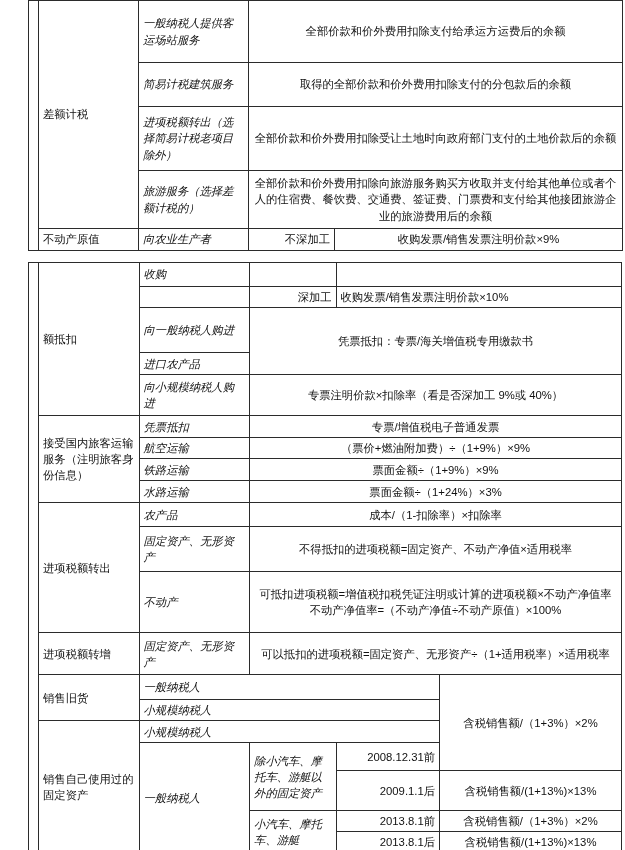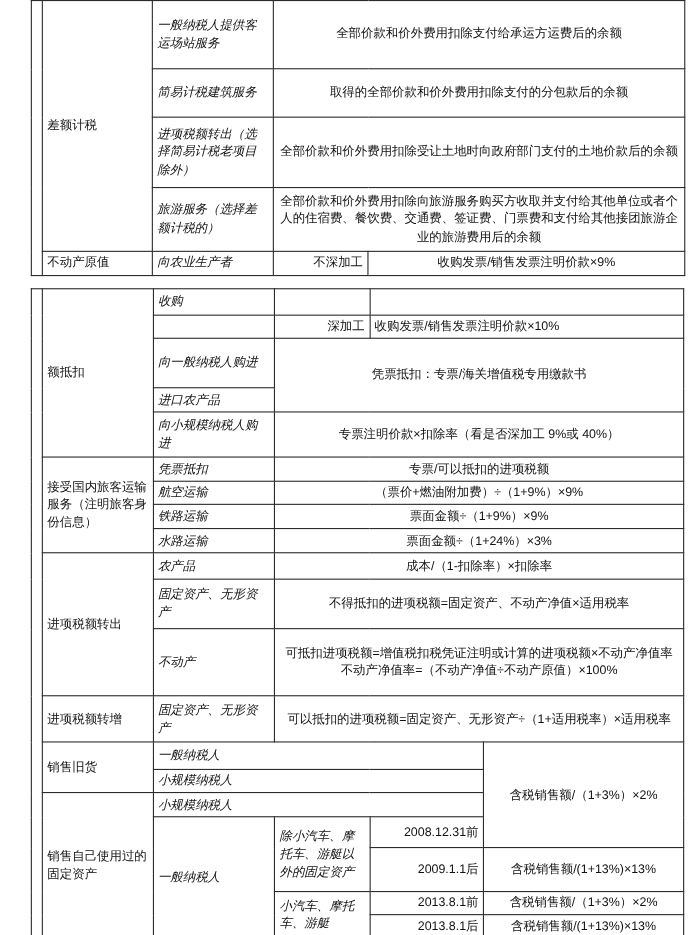--- a/index.html
+++ b/index.html
@@ -111,21 +111,21 @@
         <td class="sub">进口农产品</td>
       </tr>
       <tr style="height:41px">
         <td class="sub">向小规模纳税人购进</td>
         <td class="rule vmid" colspan="3">专票注明价款×扣除率（看是否深加工 9%或 40%）</td>
       </tr>
 
       <tr style="height:22px">
         <td class="cat vmid" rowspan="4">接受国内旅客运输服务（注明旅客身份信息）</td>
         <td class="sub">凭票抵扣</td>
-        <td class="rule" colspan="3">专票/可以抵扣的进项税额</td>
+        <td class="rule" colspan="3">专票/增值税电子普通发票</td>
       </tr>
       <tr style="height:21px">
         <td class="sub">航空运输</td>
         <td class="rule" colspan="3">（票价+燃油附加费）÷（1+9%）×9%</td>
       </tr>
       <tr style="height:22px">
         <td class="sub">铁路运输</td>
         <td class="rule" colspan="3">票面金额÷（1+9%）×9%</td>
       </tr>
       <tr style="height:22px">

